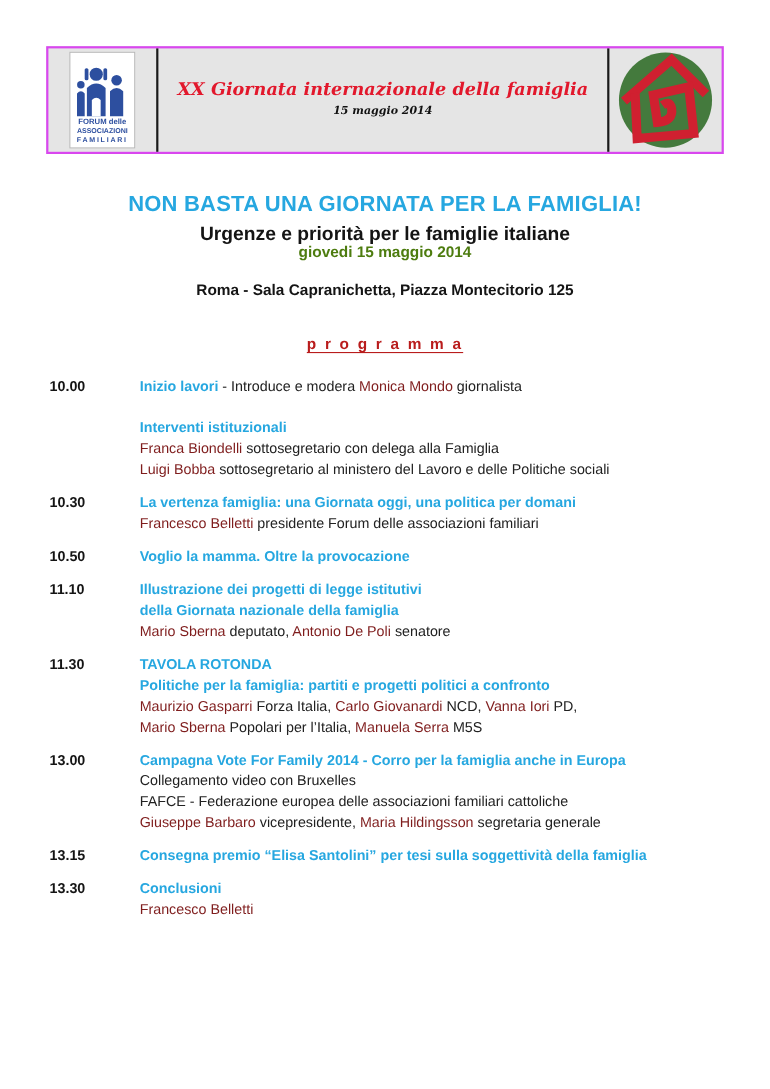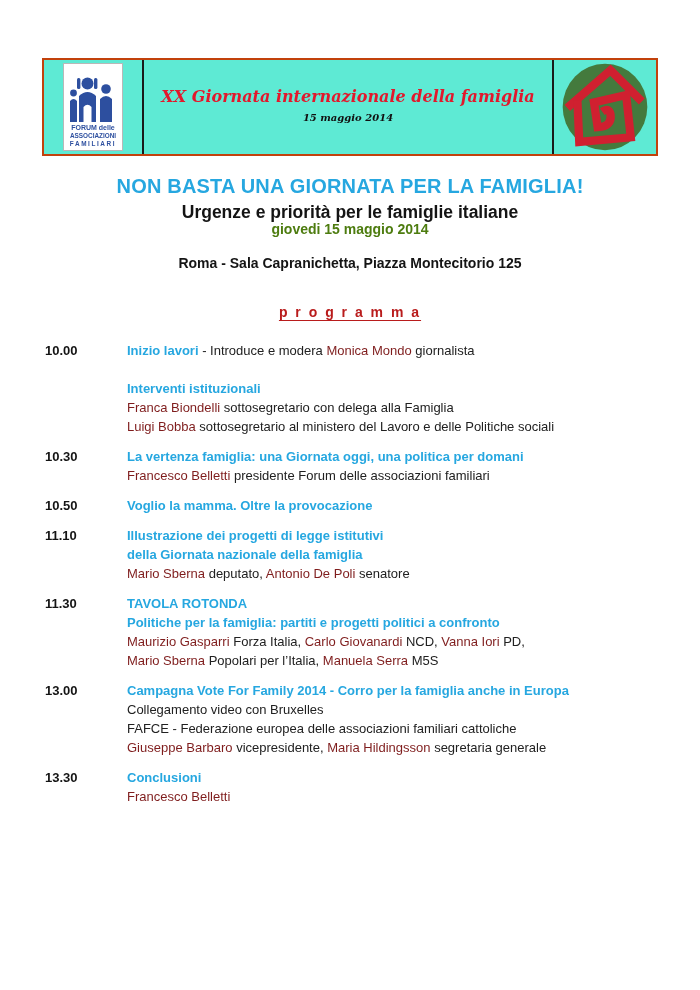--- a/index.html
+++ b/index.html
@@ -15,24 +15,24 @@
     position:relative;
     width:700px;height:990px;
     background:#ffffff;
     color:var(--ink);
     font-family:"Liberation Sans",sans-serif;
     font-size:13px;line-height:19px;
     overflow:hidden;
   }
   
   .header-table{
-    position:absolute;top:58px;left:42px;
+    position:absolute;top:42px;left:42px;
     width:612px;height:94px;
-    border:2px solid #c2410c;
-    display:flex;background:#5eead4;
+    border:2px solid #d946ef;
+    display:flex;background:#e5e5e5;
   }
   .cell{box-sizing:border-box;}
   .cell-left{width:100px;border-right:2px solid #1a1a1a;display:flex;align-items:center;justify-content:center;}
   .cell-mid{flex:1;border-right:2px solid #1a1a1a;display:flex;flex-direction:column;align-items:center;justify-content:center;}
   .cell-right{width:102px;display:flex;align-items:center;justify-content:center;}
   .forum-logo{
     width:60px;height:88px;background:#fff;border:1px solid #b8b8b8;
     display:flex;flex-direction:column;align-items:center;justify-content:flex-end;
     padding:2px 1px;box-sizing:border-box;
   }
@@ -181,20 +181,26 @@
       <div class="entry">
         <div class="time">13.00</div>
         <div class="lines">
           <div class="line"><span class="seg-c">Campagna Vote For Family 2014 - Corro per la famiglia anche in Europa</span></div>
           <div class="line"><span class="seg-n">Collegamento video con Bruxelles</span></div>
           <div class="line"><span class="seg-n">FAFCE - Federazione europea delle associazioni familiari cattoliche</span></div>
           <div class="line"><span class="seg-b">Giuseppe Barbaro</span><span class="seg-n"> vicepresidente, </span><span class="seg-b">Maria Hildingsson</span><span class="seg-n"> segretaria generale</span></div>
         </div>
       </div>
       <div class="entry">
+        <div class="time">13.15</div>
+        <div class="lines">
+          <div class="line"><span class="seg-c">Consegna premio “Elisa Santolini” per tesi sulla soggettività della famiglia</span></div>
+        </div>
+      </div>
+      <div class="entry">
         <div class="time">13.30</div>
         <div class="lines">
           <div class="line"><span class="seg-c">Conclusioni</span></div>
           <div class="line"><span class="seg-b">Francesco Belletti</span></div>
         </div>
       </div>
     </div>
 
 </div>
 

